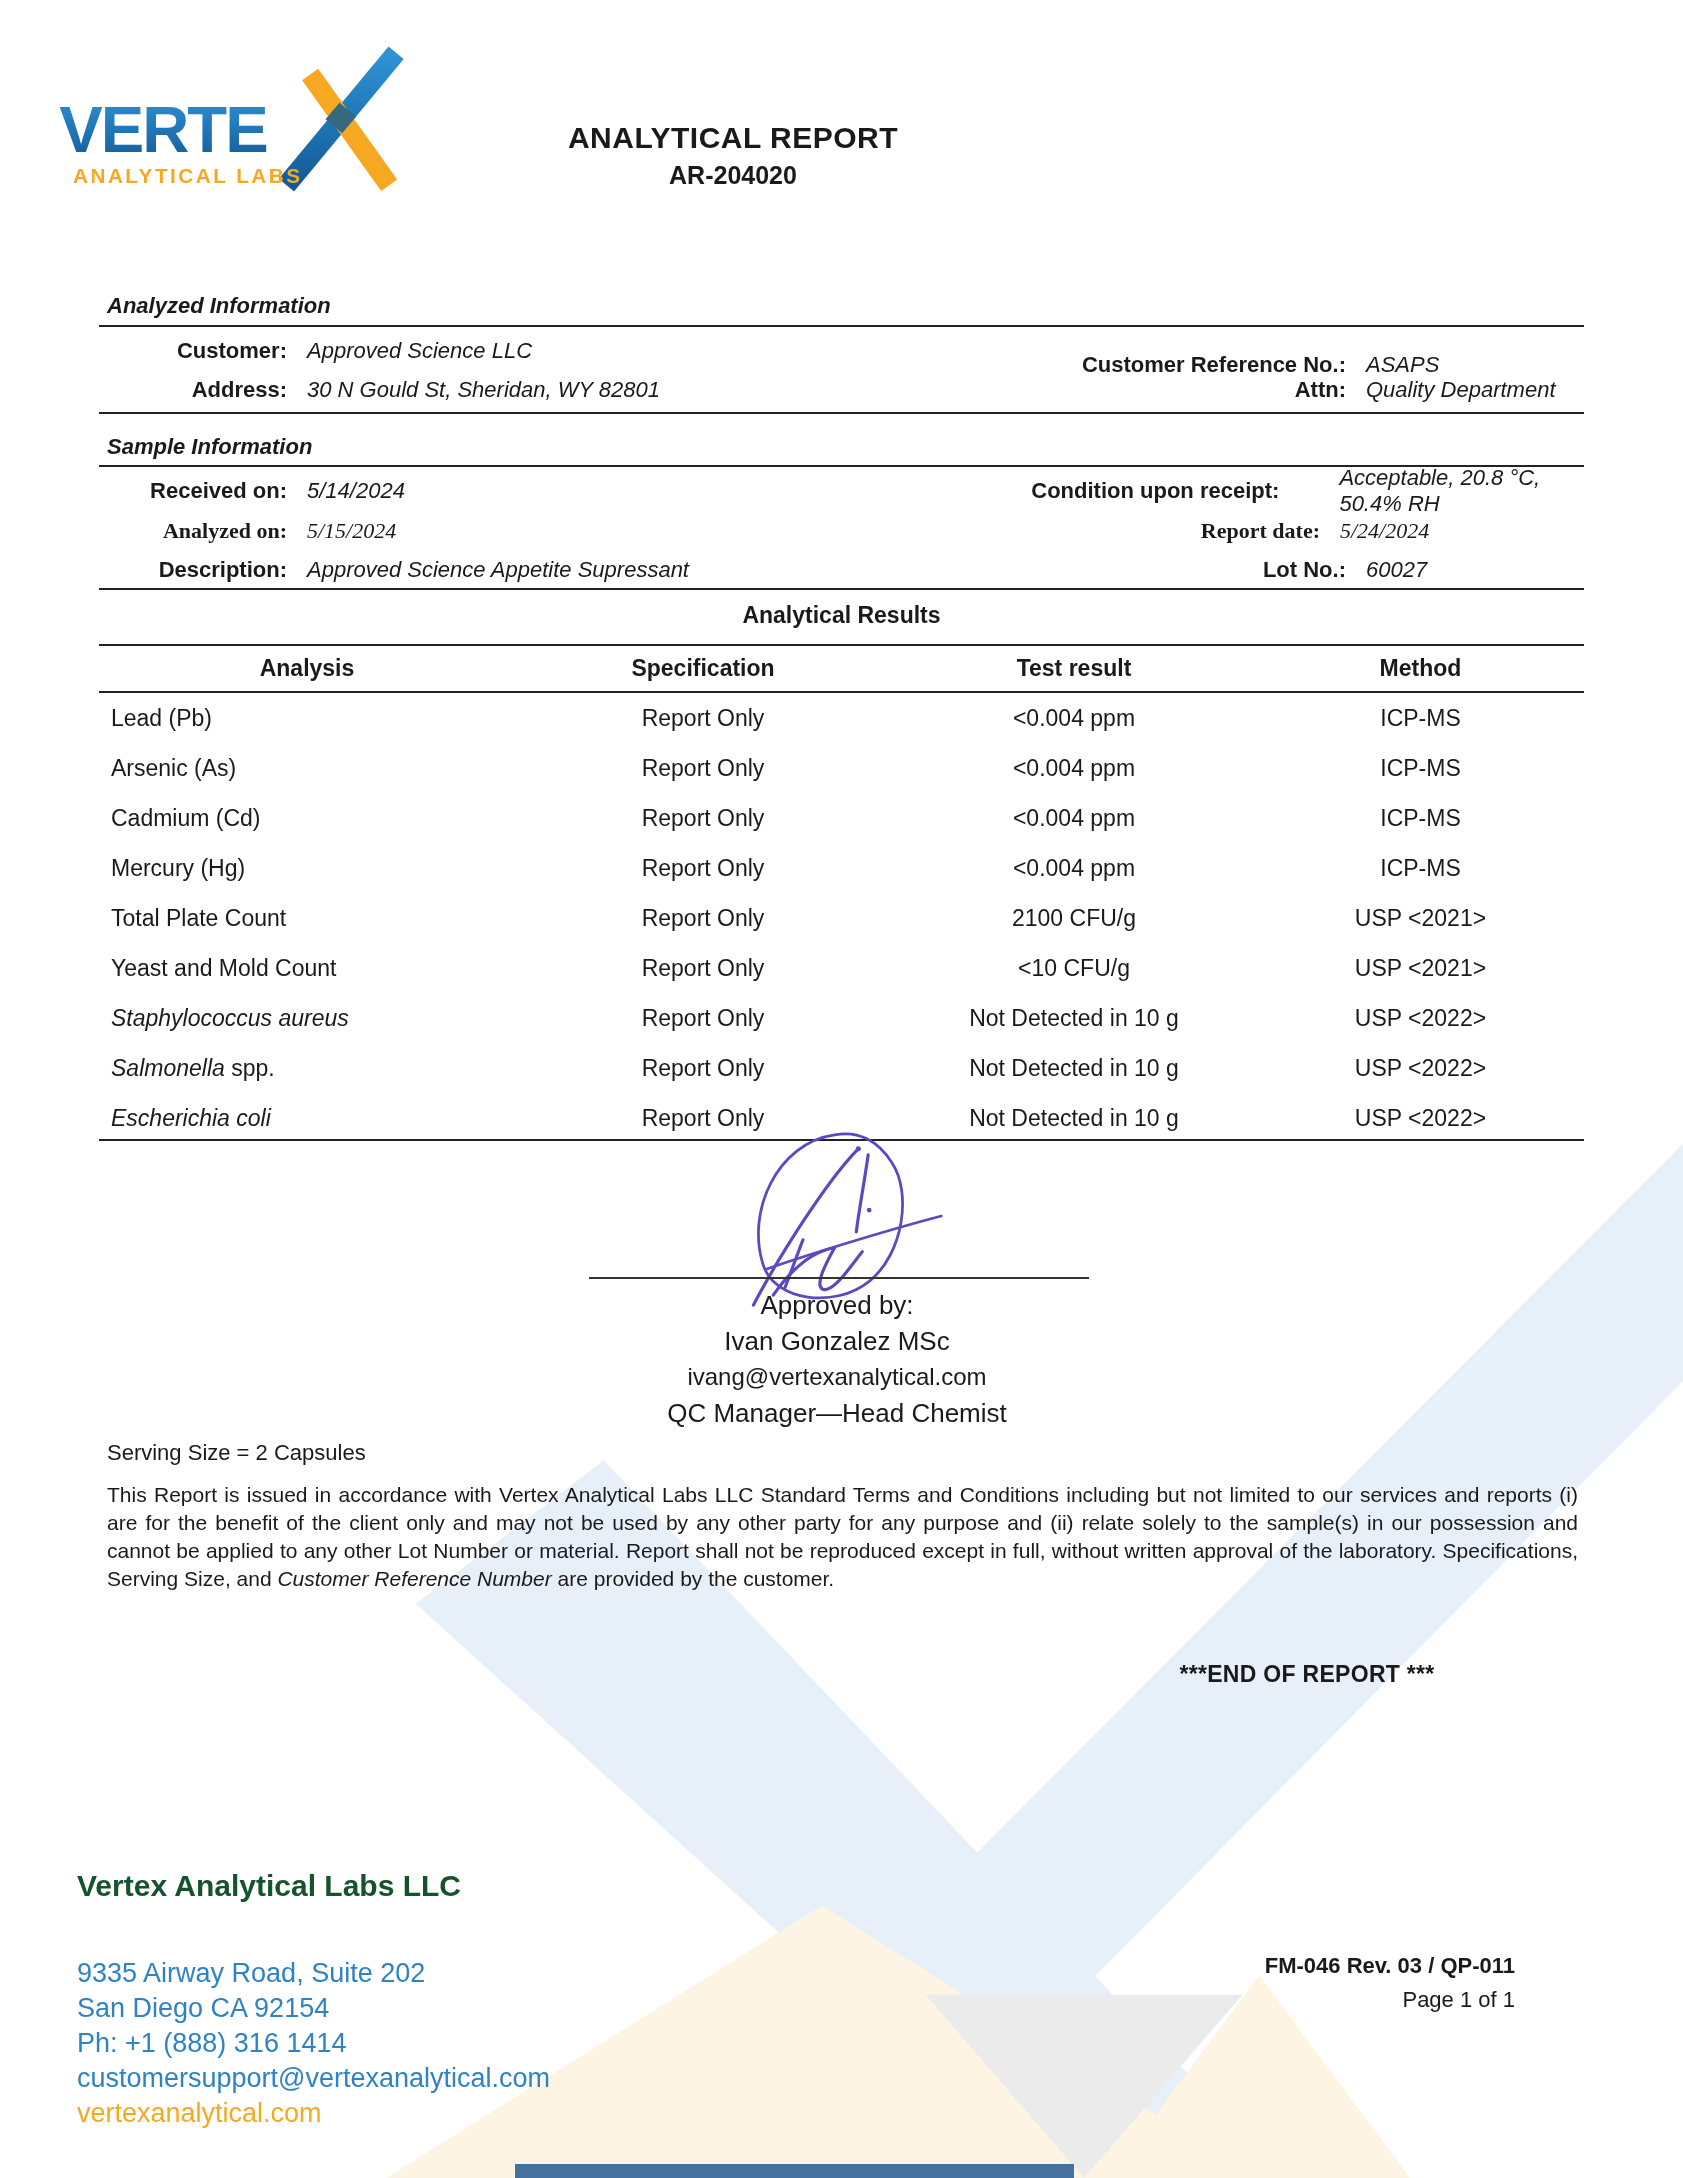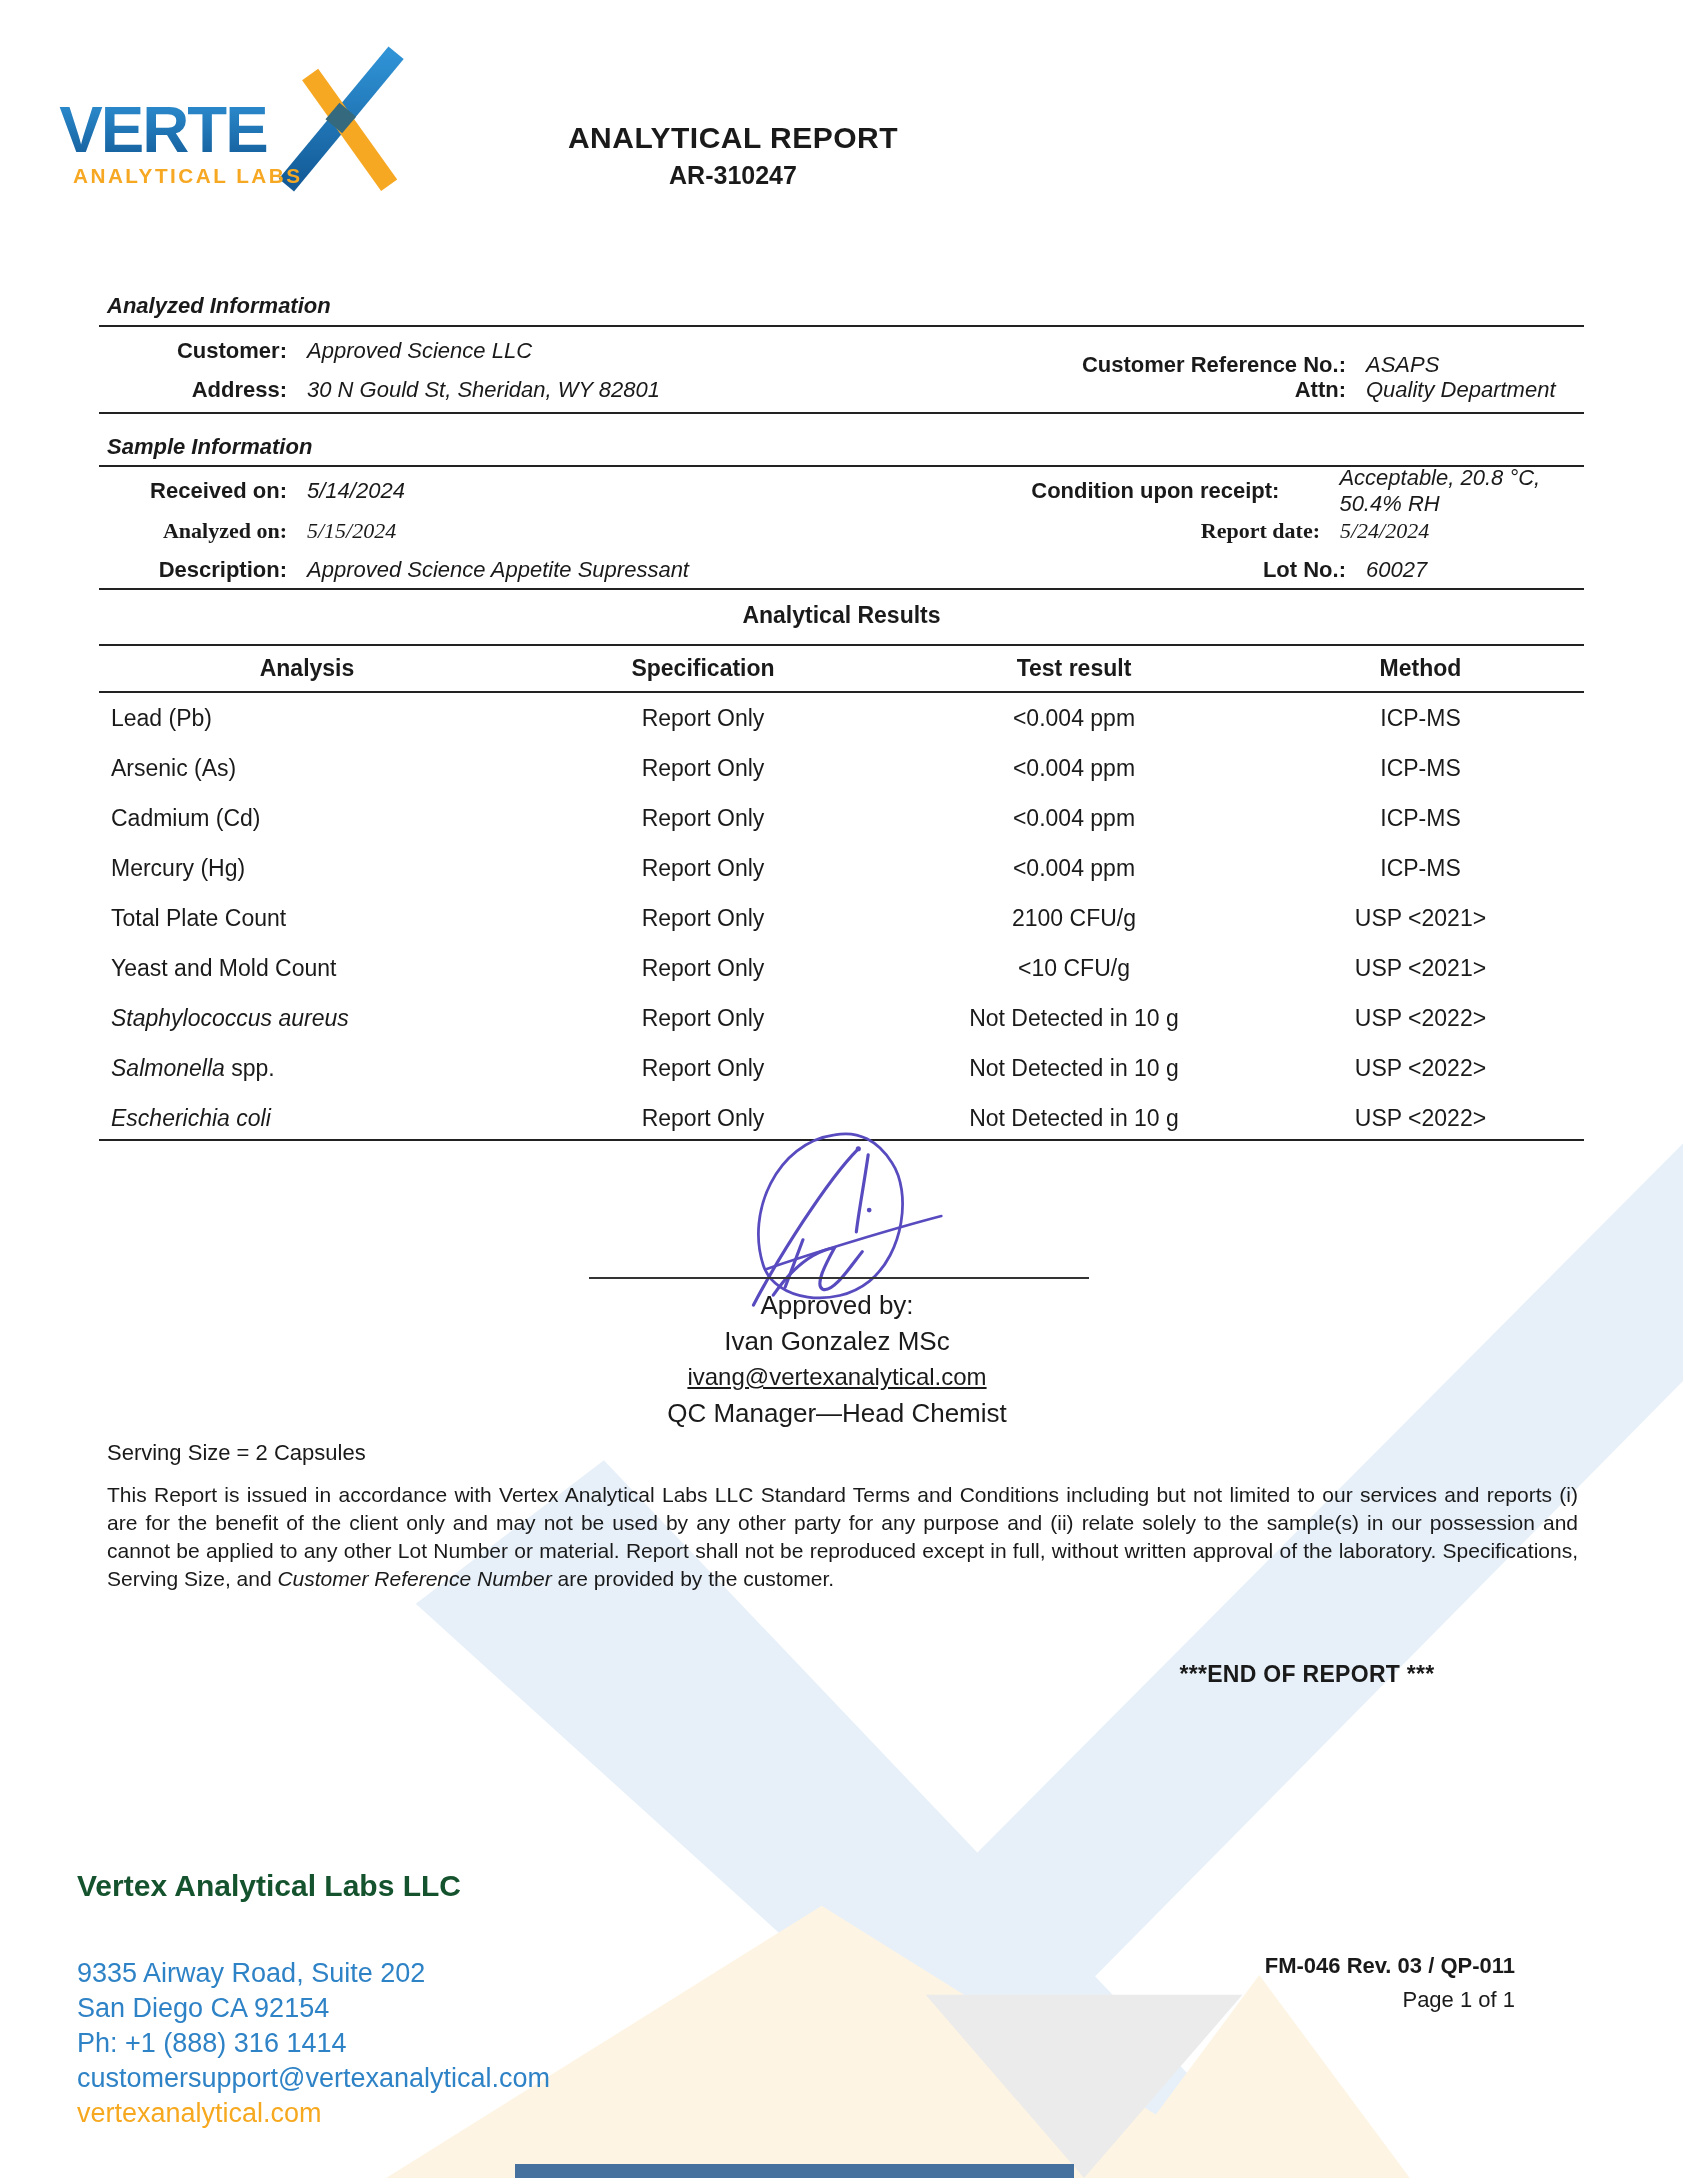--- a/index.html
+++ b/index.html
@@ -33,21 +33,21 @@
   .res-header div{text-align:center;}
   .res-rows{left:99px;top:693px;width:1485px;}
   .res-row{height:50px;font-size:23px;}
   .res-row .c-analysis{text-align:left;padding-left:12px;}
   .res-row .c-spec,.res-row .c-result,.res-row .c-method{text-align:center;}
   .it{font-style:italic;}
 
   
   .sig-line{left:589px;top:1277px;width:500px;border-top:2px solid #333;}
   .approve-block{left:441px;top:1287px;width:792px;text-align:center;line-height:36px;font-size:26px;}
-  .approve-block .email{font-size:24px;text-decoration:underline;}
+  .approve-block .email{font-size:24px;}
 
   .serving{left:107px;top:1440px;font-size:22px;}
   .terms{left:107px;top:1481px;width:1471px;font-size:21px;line-height:28px;text-align:justify;}
   .eor{left:1089px;top:1661px;width:436px;text-align:center;font-size:23px;font-weight:600;letter-spacing:0.3px;}
 
   
   .f-brand{left:77px;top:1869px;font-size:30px;font-weight:700;color:#14532d;}
   .f-addr{left:77px;top:1956px;font-size:27px;line-height:35px;color:#2e82c6;}
   .f-site{color:#f6a81f;}
   .f-right{left:1089px;top:1949px;width:426px;text-align:right;line-height:34px;}
@@ -78,21 +78,21 @@
         </linearGradient>
       </defs>
       <text x="2" y="118" font-family="Liberation Sans, sans-serif" font-size="66" font-weight="800" letter-spacing="-2" fill="url(#gb)">VERTE</text>
       <line x1="232" y1="152" x2="343" y2="18" stroke="url(#gb)" stroke-width="20"></line>
       <line x1="256" y1="40" x2="336" y2="152" stroke="#f7a823" stroke-width="20"></line>
       <rect x="276" y="73" width="22" height="22" fill="#35697d" transform="rotate(40 287 84)"></rect>
       <text x="16" y="150" font-family="Liberation Sans, sans-serif" font-size="21" font-weight="800" letter-spacing="2.5" fill="#f7a823">ANALYTICAL LABS</text>
     </svg>
 
     <div class="abs title">ANALYTICAL REPORT</div>
-    <div class="abs report-no">AR-310247</div>
+    <div class="abs report-no">AR-204020</div>
 
     <div class="abs sec-head" style="top:293px;">Analyzed Information</div>
     <div class="abs rule" style="top:325px;"></div>
     <div class="abs info-row" style="top:331px;">
       <div class="pair left">
         <span class="lbl">Customer:</span>
         <span class="val">Approved Science LLC</span>
       </div>
       <div class="pair right" style="position:absolute;left:554px;margin-top:27px;">
         <span class="lbl">Customer Reference No.:</span>

